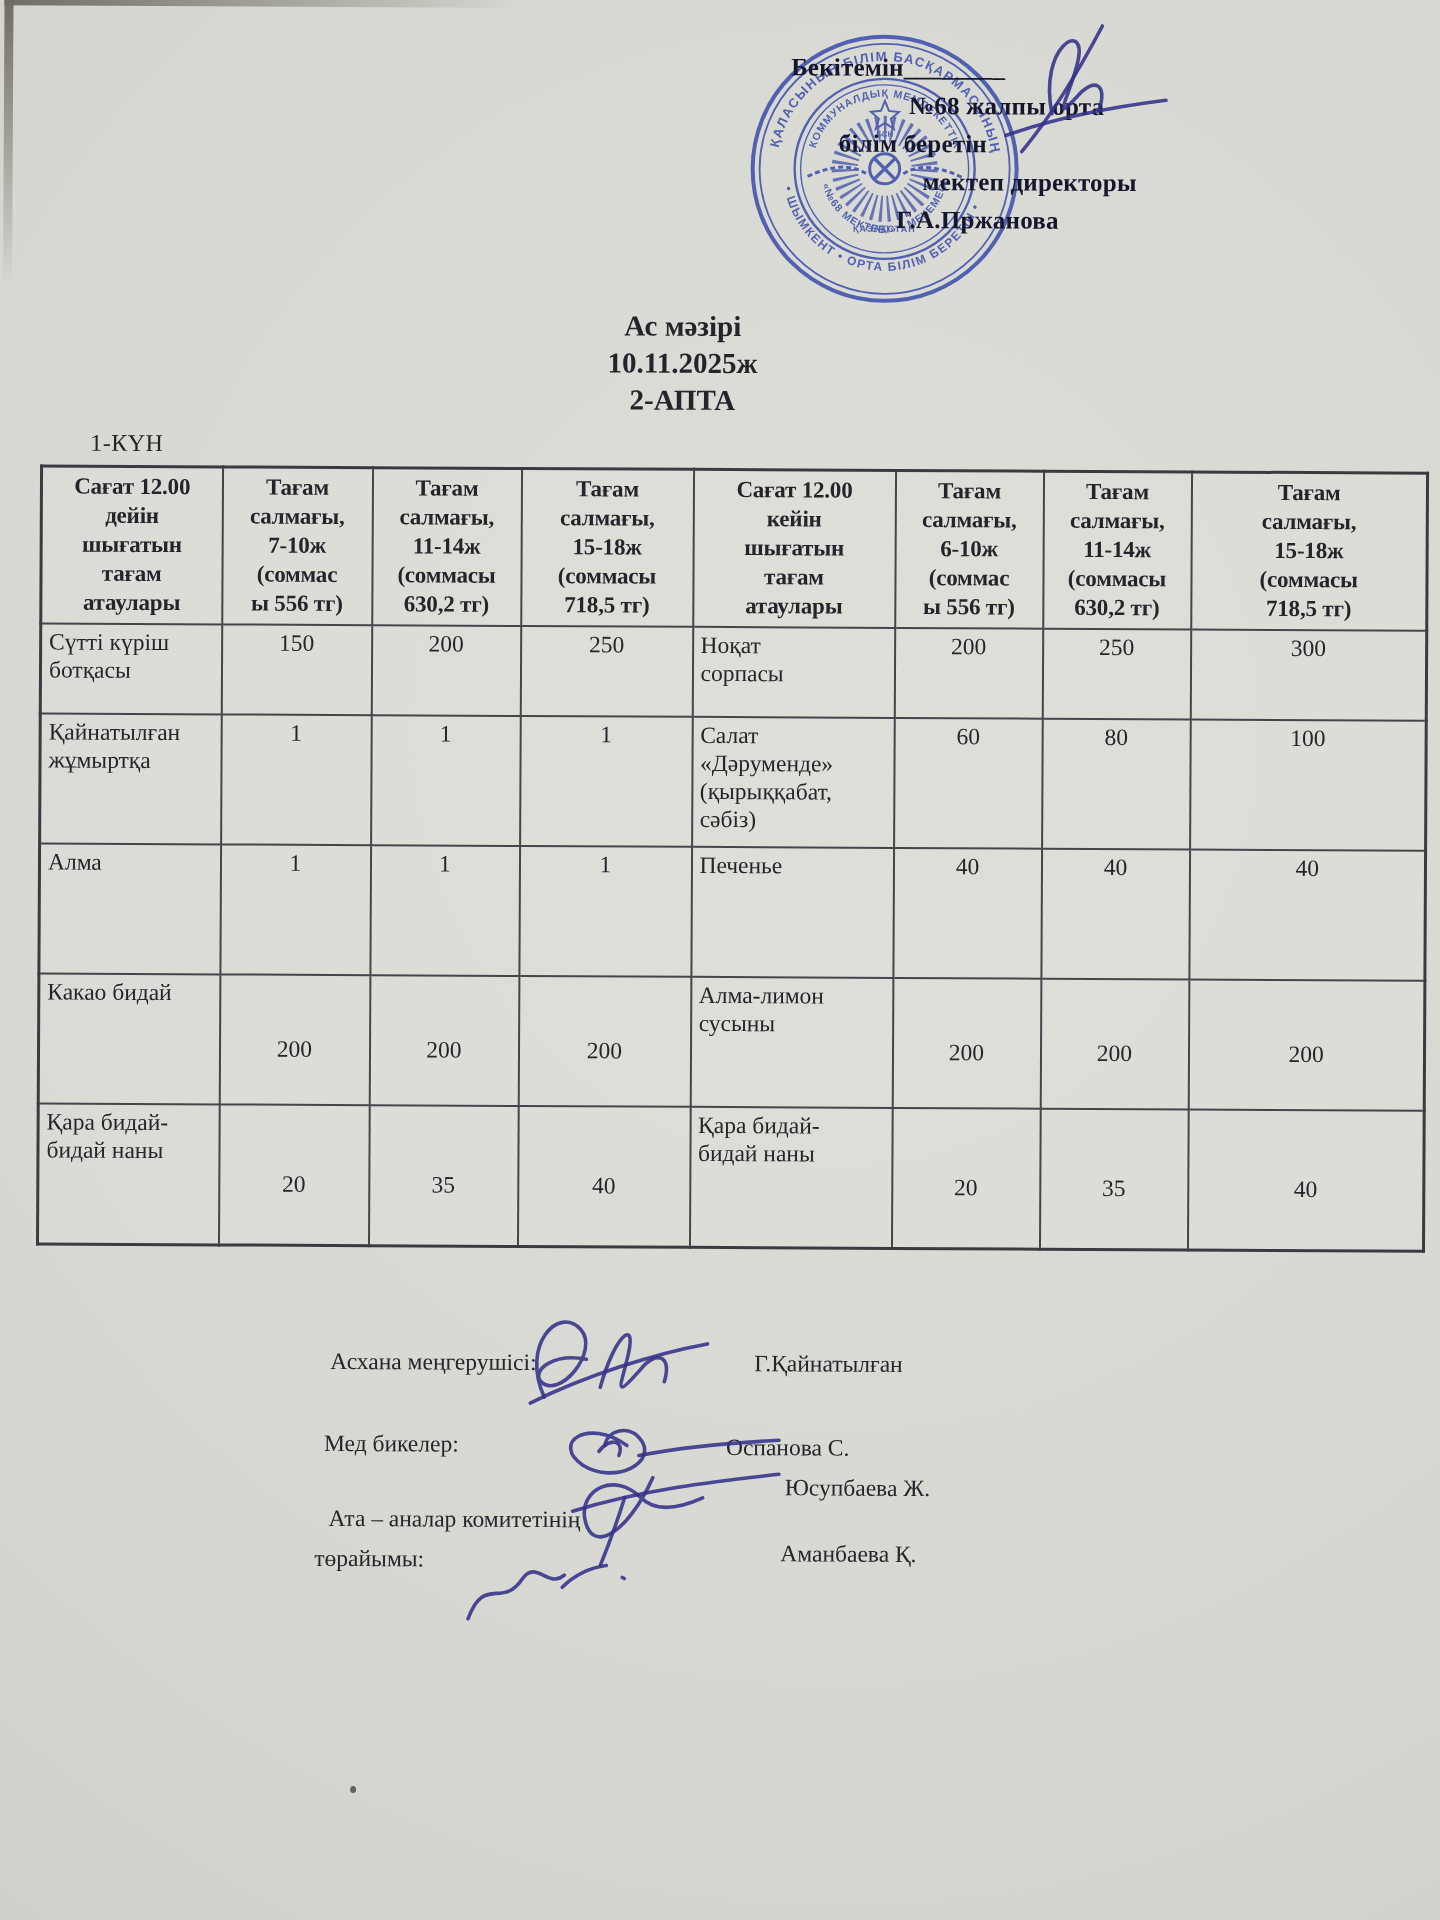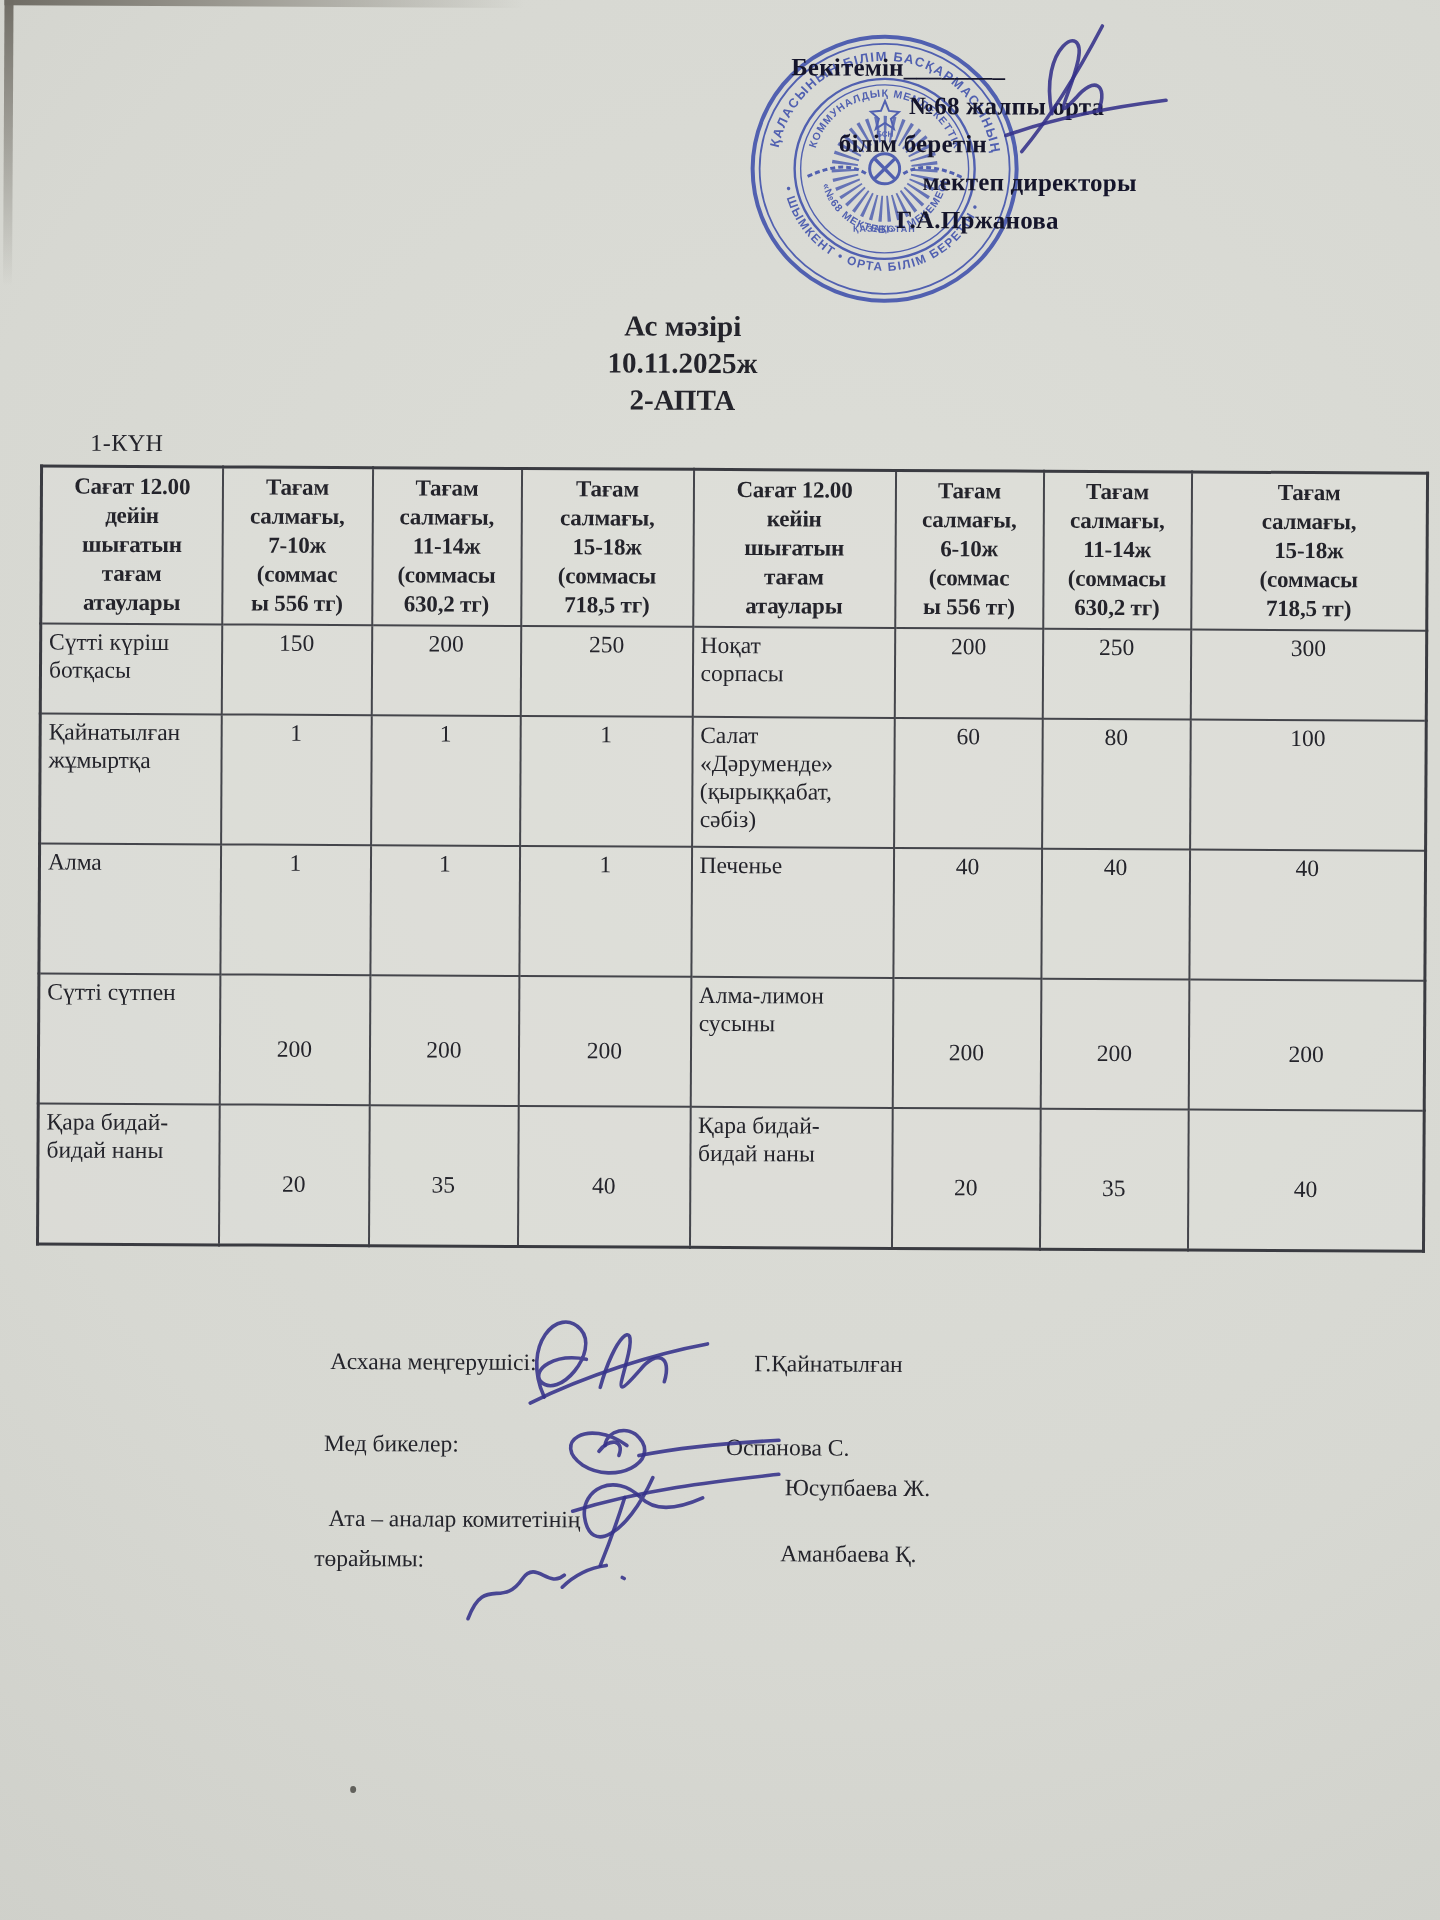--- a/index.html
+++ b/index.html
@@ -189,21 +189,21 @@
         <td class="name">Алма</td>
         <td class="num">1</td>
         <td class="num">1</td>
         <td class="num">1</td>
         <td class="name">Печенье</td>
         <td class="num">40</td>
         <td class="num">40</td>
         <td class="num">40</td>
       </tr>
       <tr class="hr4 vmid">
-        <td class="name">Сүтті сүтпен</td>
+        <td class="name">Какао бидай</td>
         <td class="num">200</td>
         <td class="num">200</td>
         <td class="num">200</td>
         <td class="name">Алма-лимон
 сусыны</td>
         <td class="num">200</td>
         <td class="num">200</td>
         <td class="num">200</td>
       </tr>
       <tr class="hr5 vmid">

